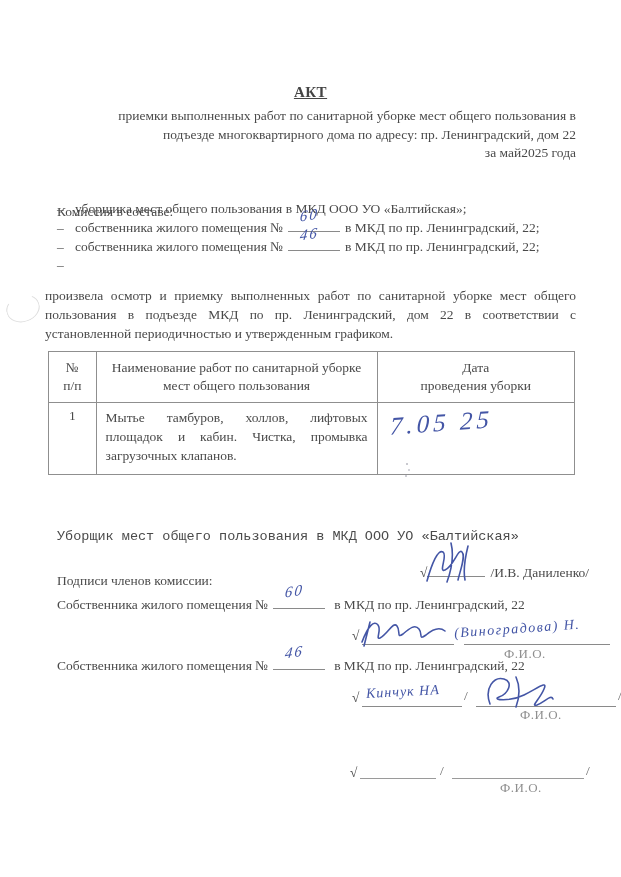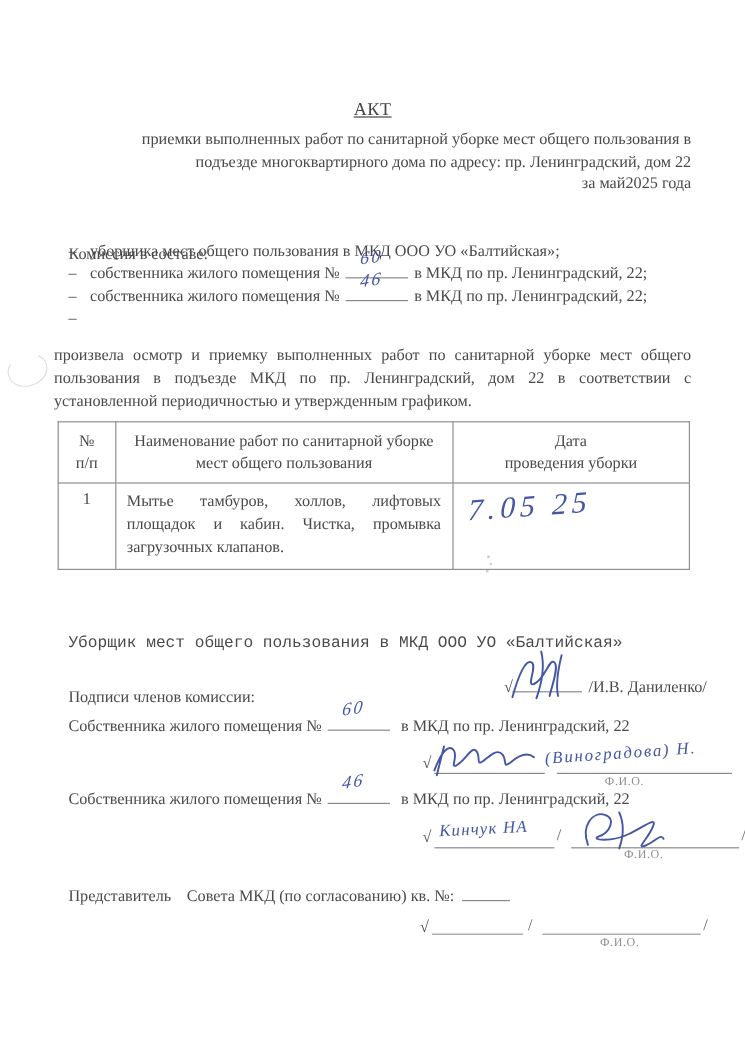--- a/index.html
+++ b/index.html
@@ -5,21 +5,21 @@
   html,body { margin:0; padding:0; background:#e9e9e9; }
   #page {
     position:relative; width:621px; height:877px; margin:0 auto;
     background:#ffffff; overflow:hidden;
     font-family:"Liberation Serif", serif;
     color:#4a4a4a; font-size:13.5px;
   }
   .abs { position:absolute; }
 
   .title { top:84px; left:0; width:621px; text-align:center;
-           font-weight:normal; font-size:15px; color:#454545; }
+           font-weight:bold; font-size:15px; color:#454545; }
   .title span { text-decoration:underline; letter-spacing:0.5px; }
 
   .subtitle { top:107px; left:45px; width:531px; text-align:right; line-height:18.6px; }
 
   .commission-intro { top:176px; left:57px;margin-top:28px; }
 
   .members { top:200px; left:57px; width:520px; }
   .member { display:flex; line-height:18.8px; }
   .member .dash { width:18px; flex:0 0 18px; }
   .numline { position:relative; display:inline-block; width:52px; height:12px;
@@ -74,21 +74,21 @@
   .owner1-sig { top:618px; left:352px; }
   .owner2-sig { top:680px; left:352px; }
   .sig-block .check { position:absolute; left:0; top:10px; }
   .sig-block .line1 { position:absolute; left:10px; top:0; height:26px;
                       border-bottom:1px solid #8a8a8a; }
   .sig-block .line2 { position:absolute; top:0; height:26px; border-bottom:1px solid #8a8a8a; }
   .owner1-sig .line1 { width:92px; }
   .owner1-sig .line2 { left:112px; width:146px; }
   .owner2-sig .line1 { width:100px; }
   .owner2-sig .line2 { left:124px; width:140px; }
-  .fio { position:absolute; font-size:10px; color:#8f8f8f; letter-spacing:0.5px; }
+  .fio { position:absolute; font-size:13px; color:#8f8f8f; letter-spacing:0.5px; }
   .owner1-sig .fio { left:152px; top:28px; }
   .owner2-sig .fio { left:168px; top:27px; }
   .hw-name1 { position:absolute; left:102px; top:3px; font-size:14px; font-style:italic;
               transform:rotate(-4deg); letter-spacing:1.5px; white-space:nowrap; }
   .hw-name2 { position:absolute; left:14px; top:4px; font-size:14px; font-style:italic;
               transform:rotate(-3deg); letter-spacing:1px; white-space:nowrap; }
   .slash { position:absolute; top:8px; color:#6a6a6a; }
   .owner2-sig .slash.s1 { left:112px; }
   .owner2-sig .slash.s2 { left:266px; }
 
@@ -207,23 +207,20 @@
     <span class="hw hw-name2">Кинчук НА</span>
     <span class="slash s1">/</span>
     <span class="line2"></span>
     <span class="slash s2">/</span>
     <span class="fio">Ф.И.О.</span>
   </div>
   <svg class="sig-svg" style="left:482px; top:674px;" width="74" height="36" viewBox="0 0 74 36">
     <path d="M8,30 C2,14 12,2 22,5 C32,8 26,20 17,23 C9,26 28,28 42,21 C56,14 66,6 62,15 C58,25 48,33 55,31 C63,28 69,20 71,25 M34,3 C38,12 38,22 34,33"></path>
   </svg>
 
-  <div class="abs rep-label">
-    <span>Представитель</span><span class="w2">Совета МКД (по согласованию) кв. №:</span><span class="ul"></span>
-  </div>
 
   <div class="abs final-sig">
     <span class="check">√</span>
     <span class="l1"></span>
     <span class="sl1">/</span>
     <span class="l2"></span>
     <span class="sl2">/</span>
     <span class="fio">Ф.И.О.</span>
   </div>
 

